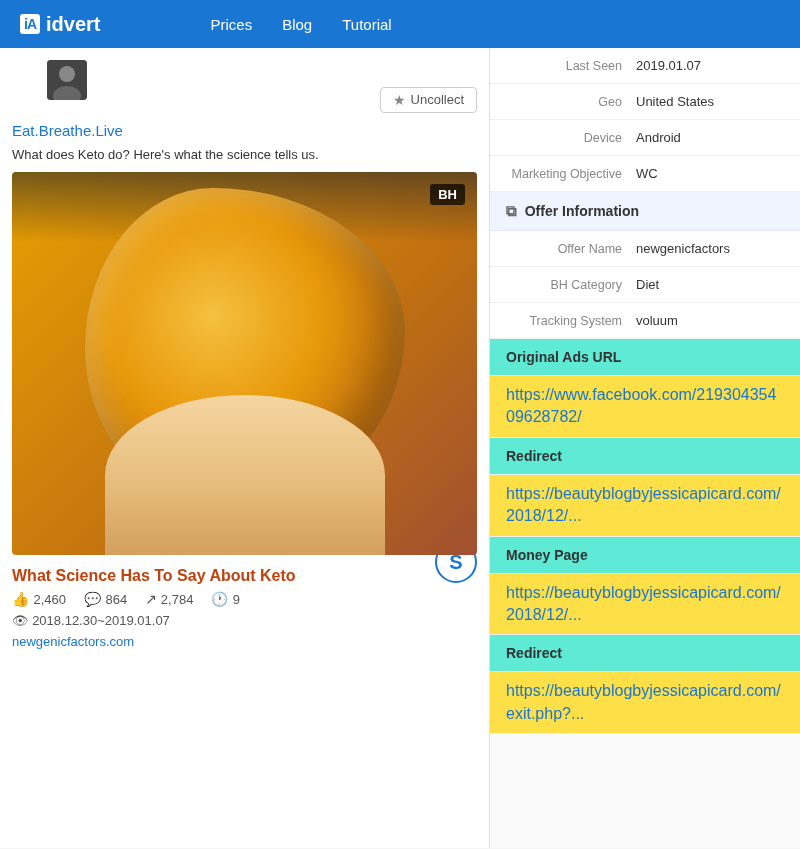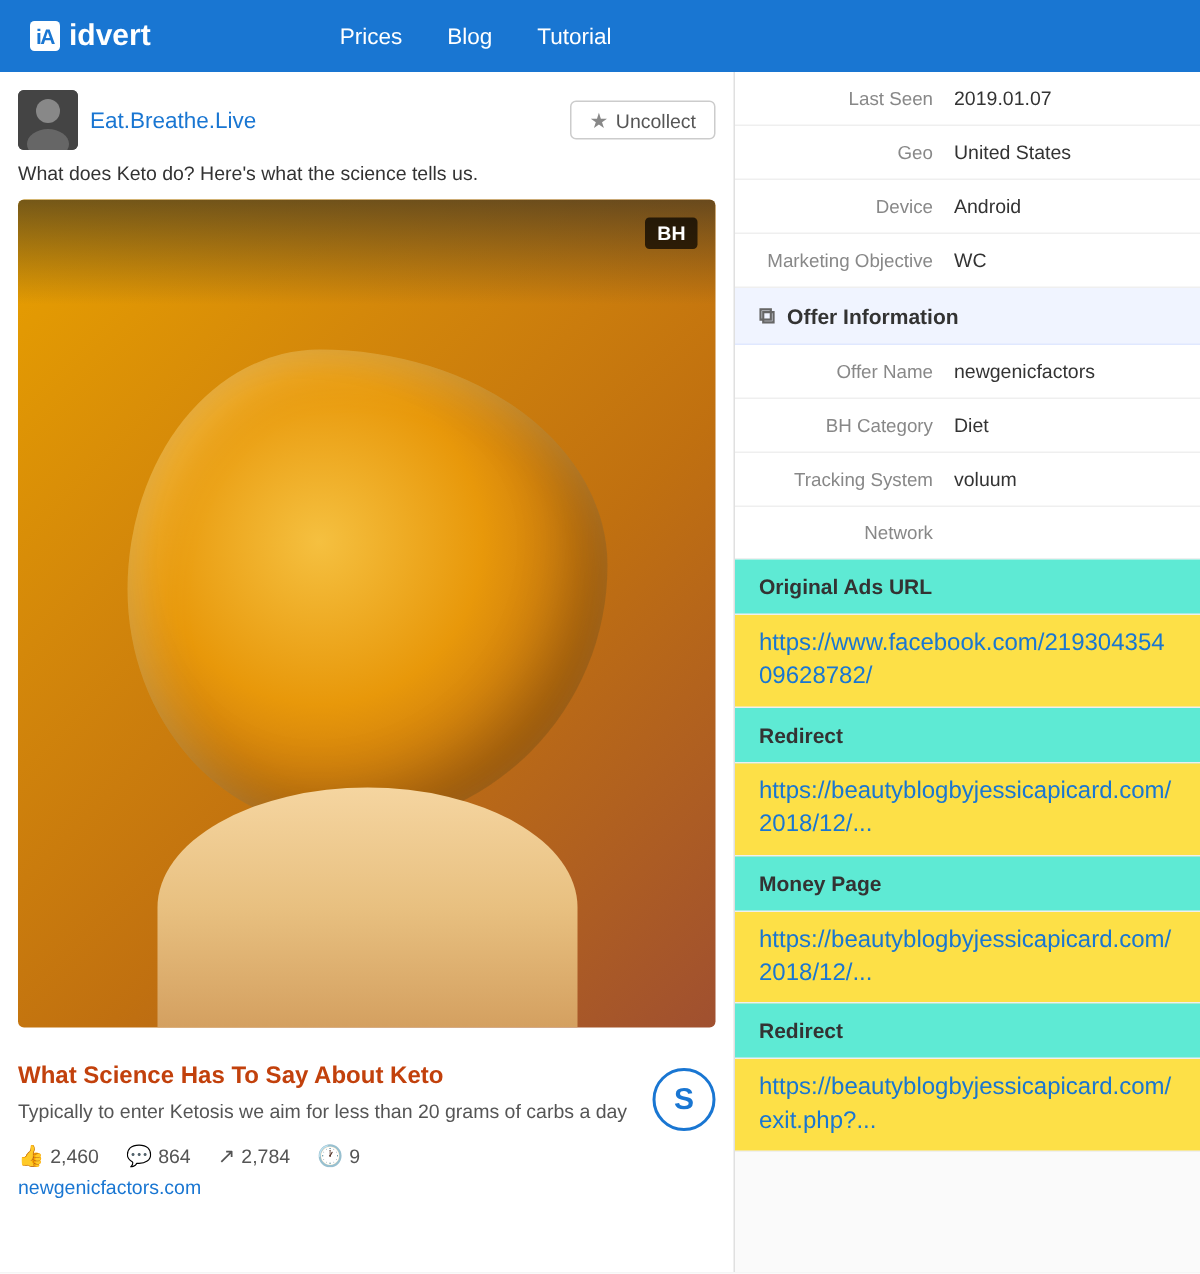--- a/index.html
+++ b/index.html
@@ -5,21 +5,21 @@
     * { margin: 0; padding: 0; box-sizing: border-box; }
     body { font-family: Arial, sans-serif; font-size: 13px; background: #f5f5f5; width: 800px; min-height: 849px; overflow-x: hidden; }
 
     
     .navbar {
       background: #1976d2;
       height: 48px;
       display: flex;
       align-items: center;
       padding: 0 20px;
-      gap: 46px;
+      gap: 30px;
     }
     .navbar-brand {
       display: flex;
       align-items: center;
       gap: 6px;
       color: white;
       font-weight: bold;
       font-size: 20px;
     }
     .navbar-brand .logo-box {
@@ -61,21 +61,22 @@
     
     .profile-header {
       display: flex;
       align-items: center;
       justify-content: space-between;
       margin-bottom: 8px;
     }
     .profile-left {
       display: flex;
       align-items: center;
-      gap: 8px;
+      gap: 22px;
+      flex-direction: column;
     }
     .profile-avatar {
       width: 40px;
       height: 40px;
       background: #555;
       border-radius: 4px;
       overflow: hidden;
       display: flex;
       align-items: center;
       justify-content: center;
@@ -107,25 +108,25 @@
     .profile-desc {
       font-size: 13px;
       color: #333;
       margin-bottom: 10px;
     }
 
     
     .ad-image-container {
       position: relative;
       width: 100%;
-      height: 552px;
+      height: 383px;
       background: linear-gradient(135deg, #e8a000 0%, #d4880a 30%, #c07010 60%, #b06020 80%, #a05030 100%);
       border-radius: 4px;
       overflow: hidden;
-      margin-bottom: 24px;
+      margin-bottom: 12px;
     }
     .ad-image-blob {
       position: absolute;
       top: 50%;
       left: 50%;
       transform: translate(-50%, -55%);
       width: 320px;
       height: 320px;
       background: radial-gradient(ellipse at 40% 40%, #f5c040 0%, #e8980a 40%, #c07010 70%, #a05020 100%);
       border-radius: 40% 60% 55% 45% / 50% 45% 55% 50%;
@@ -322,21 +323,20 @@
     
     <div class="ad-image-container">
       <div class="ad-dark-bg"></div>
       <div class="ad-image-blob"></div>
       <div class="ad-image-hand"></div>
       <span class="ad-badge">BH</span>
     </div>
 
     
     <div class="ad-title">What Science Has To Say About Keto</div>
-    <div class="ad-subtitle">Typically to enter Ketosis we aim for less than 20 grams of carbs a day</div>
 
     
     <div class="clearfix">
       <div class="share-btn">S</div>
       <div class="stats-row">
         <div class="stat-item">
           <span class="stat-icon">👍</span>
           <span>2,460</span>
         </div>
         <div class="stat-item">
@@ -346,20 +346,23 @@
         <div class="stat-item">
           <span class="stat-icon">↗</span>
           <span>2,784</span>
         </div>
         <div class="stat-item">
           <span class="stat-icon">🕐</span>
           <span>9</span>
         </div>
       </div>
     </div>
+    <div class="stat-item" style="margin-bottom:6px;">
+      <span style="font-size:13px;color:#555;">👁 <span>2018.12.30~2019.01.07</span></span>
+    </div>
 
     <a class="website-link">newgenicfactors.com</a>
   </div>
 
   <div class="right-panel">
 
     <div>
       <div class="info-row">
         <span class="info-label">Last Seen</span>
         <span class="info-value">2019.01.07</span>
@@ -389,24 +392,20 @@
         <span class="info-value">newgenicfactors</span>
       </div>
       <div class="info-row">
         <span class="info-label">BH Category</span>
         <span class="info-value">Diet</span>
       </div>
       <div class="info-row">
         <span class="info-label">Tracking System</span>
         <span class="info-value">voluum</span>
       </div>
-      <div class="info-row">
-        <span class="info-label">Network</span>
-        <span class="info-value empty"></span>
-      </div>
     </div>
 
     <div>
       <div class="url-section-header">Original Ads URL</div>
       <div class="url-value">https://www.facebook.com/21930435409628782/</div>
 
       <div class="url-section-header">Redirect</div>
       <div class="url-value">https://beautyblogbyjessicapicard.com/2018/12/...</div>
 
       <div class="url-section-header">Money Page</div>

